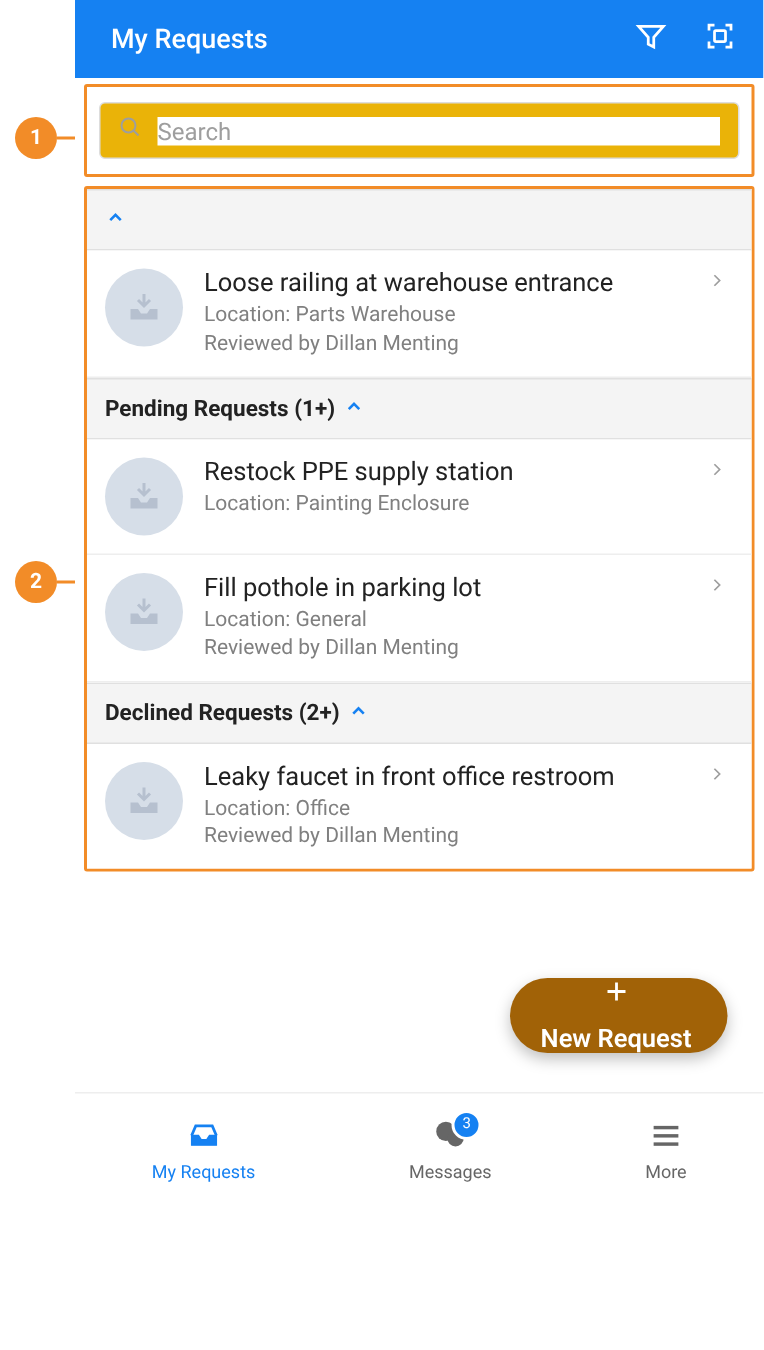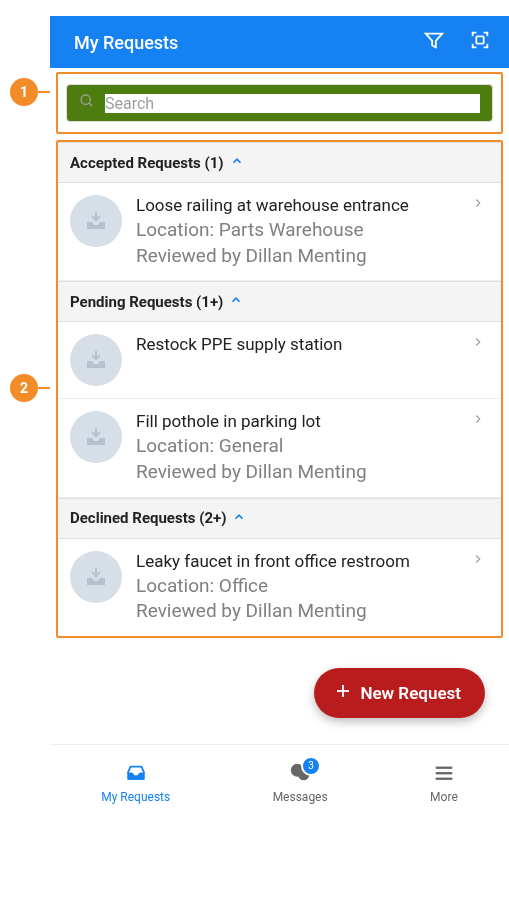--- a/index.html
+++ b/index.html
@@ -1,50 +1,50 @@
 <!DOCTYPE html>
 <html><head>
 <meta charset="utf-8">
 <style>
   * { box-sizing: border-box; margin: 0; padding: 0; font-family: -apple-system, BlinkMacSystemFont, "Segoe UI", Roboto, Arial, sans-serif; }
   body { width: 509px; height: 900px; background: #fff; position: relative; overflow: hidden; }
 
-  .phone { position: absolute; top: 16px; left: 50px; width: 459px; height: 800px; background: #fff; display: flex; flex-direction: column; }
+  .phone { position: absolute; top: 0; left: 50px; width: 459px; height: 800px; background: #fff; display: flex; flex-direction: column; }
 
   
   .header { background: #1581f2; height: 52px; display: flex; align-items: center; padding: 0 18px 0 24px; color: #fff; }
   .header-title { font-size: 18px; font-weight: 500; flex: 1; }
   .header-actions { display: flex; gap: 24px; }
   .hicon svg { stroke: #fff; fill: none; }
 
   
   .search-wrap { padding: 10px 8px; border: 2px solid #f28c28; margin: 4px 6px 2px 6px; border-radius: 2px; }
-  .search-box { display: flex; align-items: center; border: 1px solid #ddd; border-radius: 4px; height: 38px; padding: 0 12px; background: #4d7c0f; }
+  .search-box { display: flex; align-items: center; border: 1px solid #ddd; border-radius: 4px; height: 38px; padding: 0 12px; background: #eab308; }
   .search-box svg { stroke: #9e9e9e; fill: none; }
   .search-box input { border: none; outline: none; font-size: 16px; margin-left: 10px; flex: 1; color: #333; }
   .search-box input::placeholder { color: #9e9e9e; }
 
   
   .sections-wrap { border: 2px solid #f28c28; margin: 4px 6px; border-radius: 2px; }
   .section-header { background: #f4f4f4; border-top: 1px solid #e0e0e0; border-bottom: 1px solid #e0e0e0; padding: 10px 12px; display: flex; align-items: center; gap: 6px; }
   .section-header-title { font-size: 15px; font-weight: 700; color: #222; }
   .section-header svg { stroke: #1581f2; fill: none; }
 
   .request-item { display: flex; align-items: flex-start; padding: 12px 12px 12px 12px; background: #fff; border-bottom: 1px solid #eee; position: relative; }
   .request-item:last-child { border-bottom: none; }
   .avatar { width: 52px; height: 52px; border-radius: 50%; background: #d6dee8; display: flex; align-items: center; justify-content: center; flex-shrink: 0; margin-right: 14px; }
   .avatar svg { fill: #b6c0cf; }
   .request-body { flex: 1; min-width: 0; }
   .request-title { font-size: 17px; color: #222; margin-bottom: 2px; }
-  .request-meta { font-size: 19px; color: #808080; line-height: 1.35; }
+  .request-meta { font-size: 14px; color: #808080; line-height: 1.35; }
   .chev { width: 18px; flex-shrink: 0; }
   .chev svg { stroke: #9e9e9e; fill: none; }
 
   
-  .fab { position: absolute; right: 24px; bottom: 98px; background: #b91c1c; color: #fff; border-radius: 28px; height: 50px; padding: 0 24px 0 20px; display: flex; align-items: center; gap: 8px; font-size: 17px; font-weight: 600; box-shadow: 0 4px 10px rgba(0,0,0,0.25); }
+  .fab { position: absolute; right: 24px; bottom: 98px; background: #a16207; color: #fff; border-radius: 28px; height: 50px; padding: 0 24px 0 20px; display: flex; align-items: center; gap: 8px; font-size: 17px; font-weight: 600; box-shadow: 0 4px 10px rgba(0,0,0,0.25); flex-direction: column; }
   .fab svg { stroke: #fff; }
 
   
   .bottom-nav { position: absolute; bottom: 0; left: 0; right: 0; height: 72px; display: flex; justify-content: space-around; align-items: center; border-top: 1px solid #eee; padding-top: 4px; background:#fff;}
   .nav-item { display: flex; flex-direction: column; align-items: center; gap: 3px; font-size: 12px; color: #666; }
   .nav-item.active { color: #1581f2; }
   .nav-item svg { fill: #666; }
   .nav-item.active svg { fill: #1581f2; stroke: #1581f2; }
   .nav-icon-wrap { position: relative; }
   .badge { position: absolute; top: -6px; right: -8px; background: #1581f2; color: #fff; border-radius: 50%; width: 16px; height: 16px; font-size: 10px; display: flex; align-items: center; justify-content: center; border: 2px solid #fff; box-sizing: content-box; }
@@ -92,21 +92,20 @@
             <line x1="20" y1="20" x2="15" y2="15"></line>
           </svg>
       </span>
       <input type="text" placeholder="Search" style="">
     </div>
   </div>
 
   <div class="sections-wrap">
 
     <div class="section-header">
-      <span class="section-header-title">Accepted Requests (1)</span>
       <span><svg width="14" height="14" viewBox="0 0 24 24" stroke-width="3">
             <polyline points="6 15 12 9 18 15"></polyline>
           </svg></span>
     </div>
     <div class="request-item">
       <div class="avatar">
         <svg width="26" height="24" viewBox="0 0 24 24">
             <path d="M12 3 L12 10 M8 7 L12 11 L16 7" stroke="#b6c0cf" stroke-width="2" fill="none"></path>
             <path d="M3 13 L8 13 L10 16 L14 16 L16 13 L21 13 L21 20 L3 20 Z"></path>
           </svg>
@@ -129,20 +128,21 @@
     </div>
     <div class="request-item">
       <div class="avatar">
         <svg width="26" height="24" viewBox="0 0 24 24">
             <path d="M12 3 L12 10 M8 7 L12 11 L16 7" stroke="#b6c0cf" stroke-width="2" fill="none"></path>
             <path d="M3 13 L8 13 L10 16 L14 16 L16 13 L21 13 L21 20 L3 20 Z"></path>
           </svg>
       </div>
       <div class="request-body">
         <div class="request-title">Restock PPE supply station</div>
+        <div class="request-meta">Location: Painting Enclosure</div>
       </div>
       <span class="chev"><svg width="14" height="14" viewBox="0 0 24 24" stroke-width="2">
             <polyline points="9 6 15 12 9 18"></polyline>
           </svg></span>
     </div>
 
     <div class="request-item">
       <div class="avatar">
         <svg width="26" height="24" viewBox="0 0 24 24">
             <path d="M12 3 L12 10 M8 7 L12 11 L16 7" stroke="#b6c0cf" stroke-width="2" fill="none"></path>

